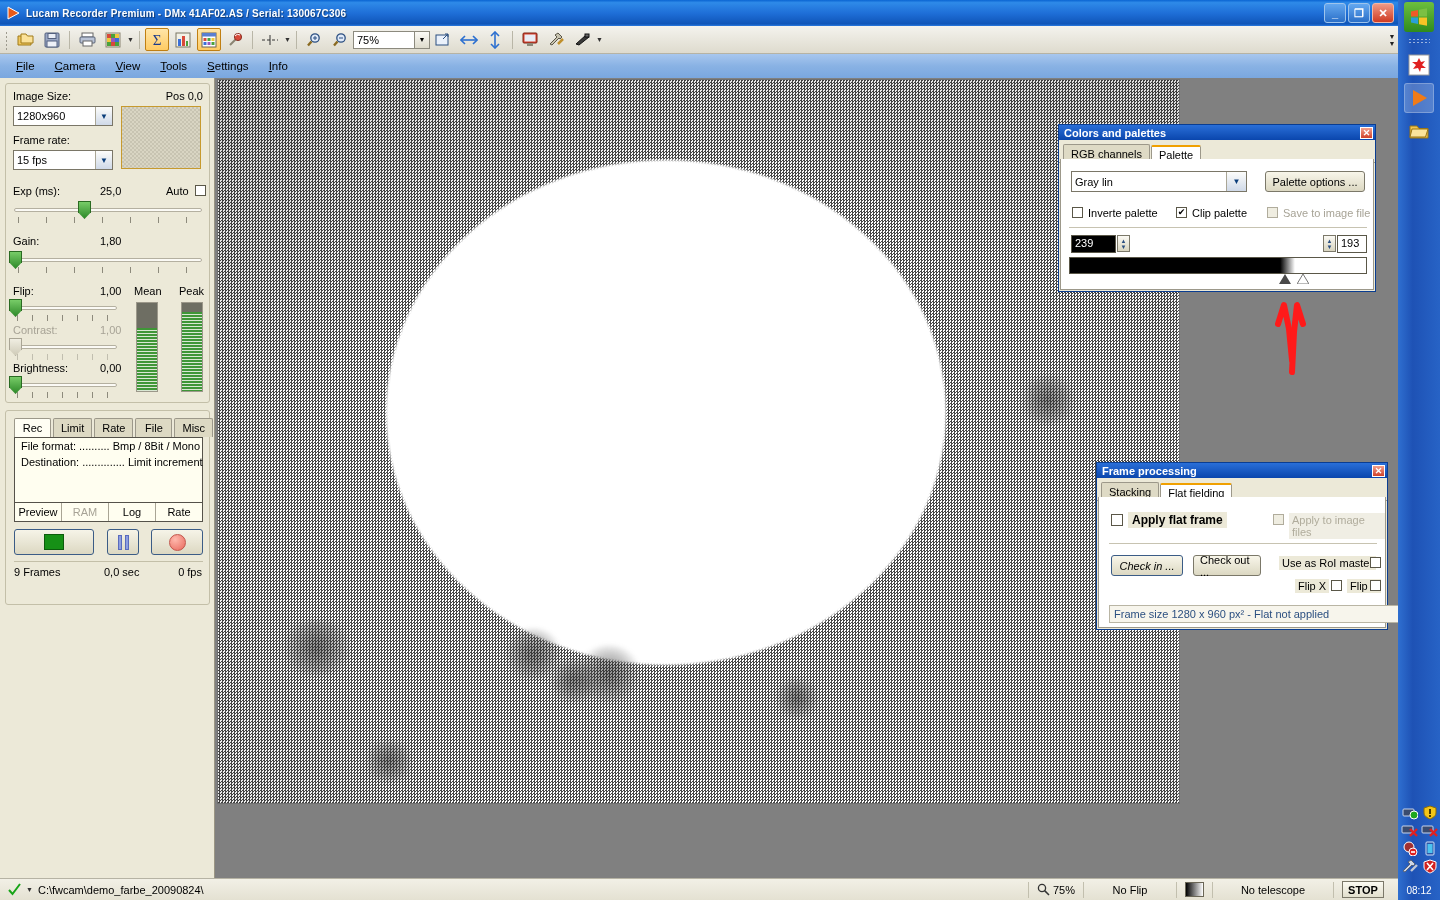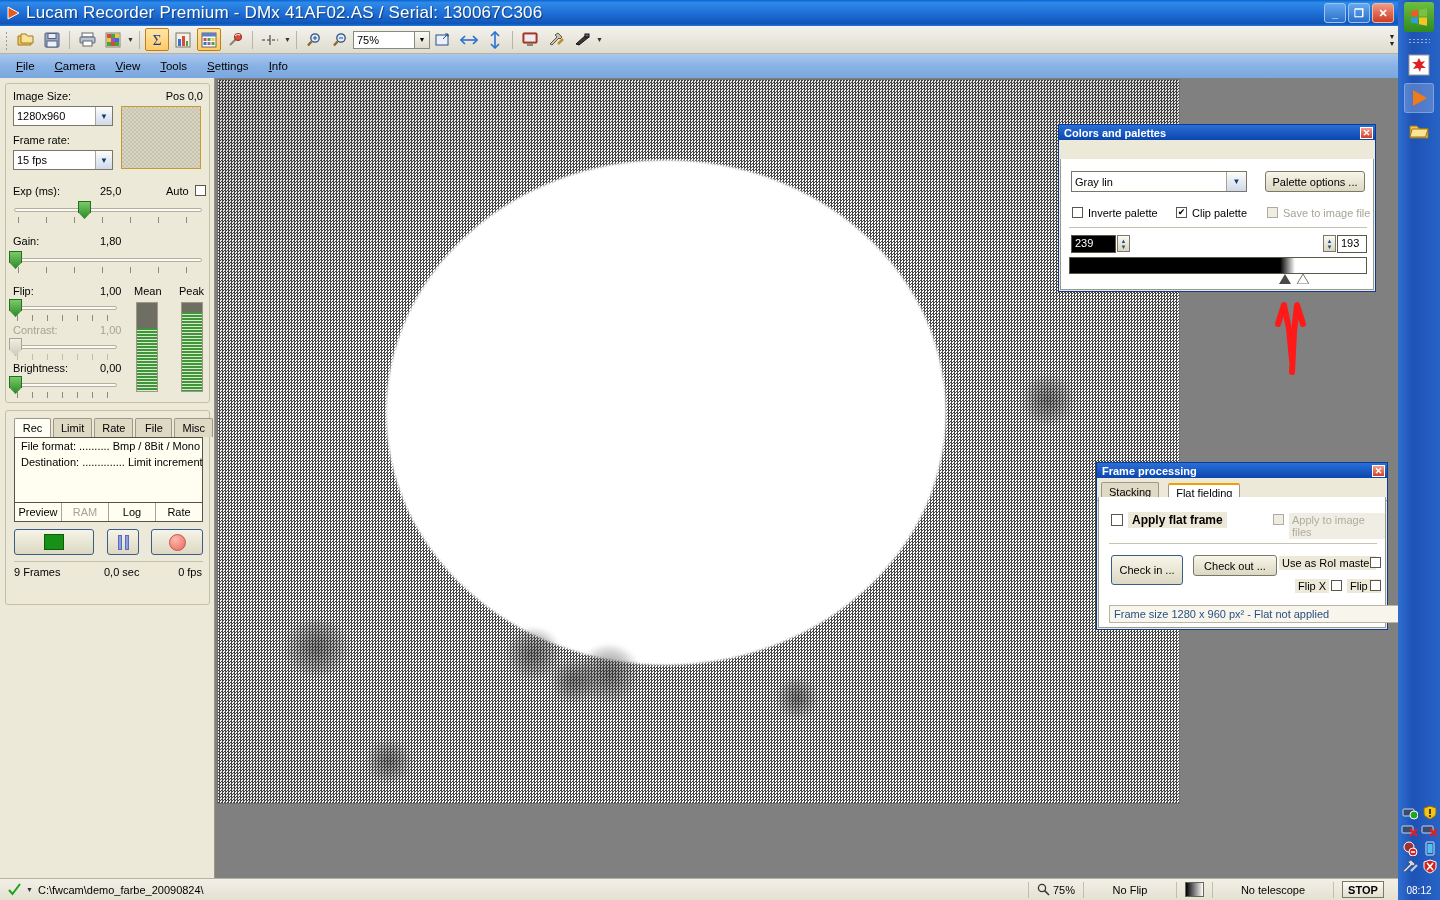--- a/index.html
+++ b/index.html
@@ -14,21 +14,21 @@
   #titlebar {
     position:absolute; left:0; top:0; width:1398px; height:26px;
     background:linear-gradient(180deg,#0a64d2 0%,#2e8ae8 10%,#1f6fd8 50%,#0f55b8 92%,#2a7ae0 100%);
     display:flex; align-items:center;
   }
   #titlebar .tb-icon {
     width:16px; height:16px; margin:0 5px 0 5px; flex:0 0 auto;
     display:flex; align-items:center; justify-content:center;
   }
   #titlebar .tb-title {
-    color:#fff; font-size:17px; font-weight:normal; letter-spacing:.2px;
+    color:#fff; font-size:10px; font-weight:bold; letter-spacing:.2px;
     text-shadow:1px 1px 1px rgba(0,0,0,.45); white-space:nowrap;
   }
   .tb-btns { margin-left:auto; display:flex; gap:2px; padding-right:4px; }
   .tb-btn {
     width:22px; height:20px; border-radius:3px; border:1px solid #9ec4ec;
     display:flex; align-items:center; justify-content:center;
     color:#fff; font-size:11px; font-weight:bold;
     background:linear-gradient(180deg,#64a8f0,#2a6fc8);
   }
   .tb-btn.close { background:linear-gradient(180deg,#f09a86,#cf3b22); border-color:#f3b7a6; }
@@ -558,20 +558,24 @@
       <path d="M10 32 L16 13 L21 37 L24 68"></path>
       <path d="M35 32 L29 13 L26 40 L24 80"></path>
     </g>
   </svg>
 
   <div class="dlg" style="left:842px;top:46px;width:318px;height:168px;">
     <div class="dtitle">
       <span>Colors and palettes</span>
       <span class="dclose">✕</span>
     </div>
+    <div class="dtabs" style="background:#ece9d8;">
+      <span class="dtab">RGB channels</span>
+      <span class="dtab sel orange">Palette</span>
+    </div>
     <div style="position:absolute;left:1px;top:34px;width:314px;height:131px;background:#fff;border:1px solid #9c988a;border-top:none;">
       <div class="combo" style="position:absolute;left:10px;top:12px;width:176px;height:21px;">
         <span>Gray lin</span>
         <span class="cbtn" style="width:20px;height:19px;">▼</span>
       </div>
       <div class="btn" style="position:absolute;left:204px;top:12px;width:100px;height:21px;">Palette options ...</div>
 
       <span class="chk" style="position:absolute;left:11px;top:48px;"></span>
       <span class="lbl" style="position:absolute;left:27px;top:48px;">Inverte palette</span>
 
@@ -597,35 +601,35 @@
           <polygon points="6,0 12,10 0,10" fill="#fff" stroke="#777"></polygon>
         </svg>
     </div>
   </div>
 
   <div class="dlg" style="left:880px;top:384px;width:292px;height:168px;">
     <div class="dtitle">
       <span>Frame processing</span>
       <span class="dclose">✕</span>
     </div>
-    <div class="dtabs" style="background:#ece9d8;gap:8px;">
+    <div class="dtabs" style="background:#ece9d8;">
       <span class="dtab">Stacking</span>
       <span class="dtab sel orange">Flat fielding</span>
     </div>
     <div style="position:absolute;left:1px;top:34px;width:288px;height:131px;background:#fff;border:1px solid #9c988a;border-top:none;">
       <span class="chk" style="position:absolute;left:12px;top:17px;width:12px;height:12px;"></span>
       <span style="position:absolute;left:29px;top:15px;font-size:12px;font-weight:bold;color:#000;background:#ece9d8;padding:1px 4px;">Apply flat frame</span>
 
       <span class="chk dim" style="position:absolute;left:174px;top:17px;"></span>
       <span style="position:absolute;left:190px;top:16px;font-size:11px;color:#b0ac9c;background:#f0eee4;padding:1px 3px;">Apply to image files</span>
 
       <div style="position:absolute;left:10px;top:46px;width:268px;height:1px;background:#c7c3b1;"></div>
 
-      <div class="btn defaultbtn" style="position:absolute;left:12px;top:58px;width:72px;height:30px;">Check in ...</div>
-      <div class="btn" style="position:absolute;left:94px;top:58px;width:84px;height:21px;">Check out ...</div>
+      <div class="btn defaultbtn" style="position:absolute;left:12px;top:58px;width:72px;height:21px;font-style:italic;">Check in ...</div>
+      <div class="btn" style="position:absolute;left:94px;top:58px;width:68px;height:21px;">Check out ...</div>
 
       <span style="position:absolute;left:180px;top:59px;font-size:11px;background:#ece9d8;padding:1px 3px;">Use as RoI master</span>
       <span class="chk" style="position:absolute;left:271px;top:60px;"></span>
 
       <span style="position:absolute;left:196px;top:82px;font-size:11px;background:#ece9d8;padding:1px 3px;">Flip X</span>
       <span class="chk" style="position:absolute;left:232px;top:83px;"></span>
       <span style="position:absolute;left:248px;top:82px;font-size:11px;background:#ece9d8;padding:1px 3px;">Flip Y</span>
       <span class="chk" style="position:absolute;left:271px;top:83px;"></span>
 
       <div style="position:absolute;left:10px;top:108px;width:301px;height:18px;border:1px solid #b9b5a4;background:#f7f5ec;color:#2b4f80;font-size:11px;display:flex;align-items:center;padding-left:4px;">Frame size 1280 x 960 px² - Flat not applied</div>

